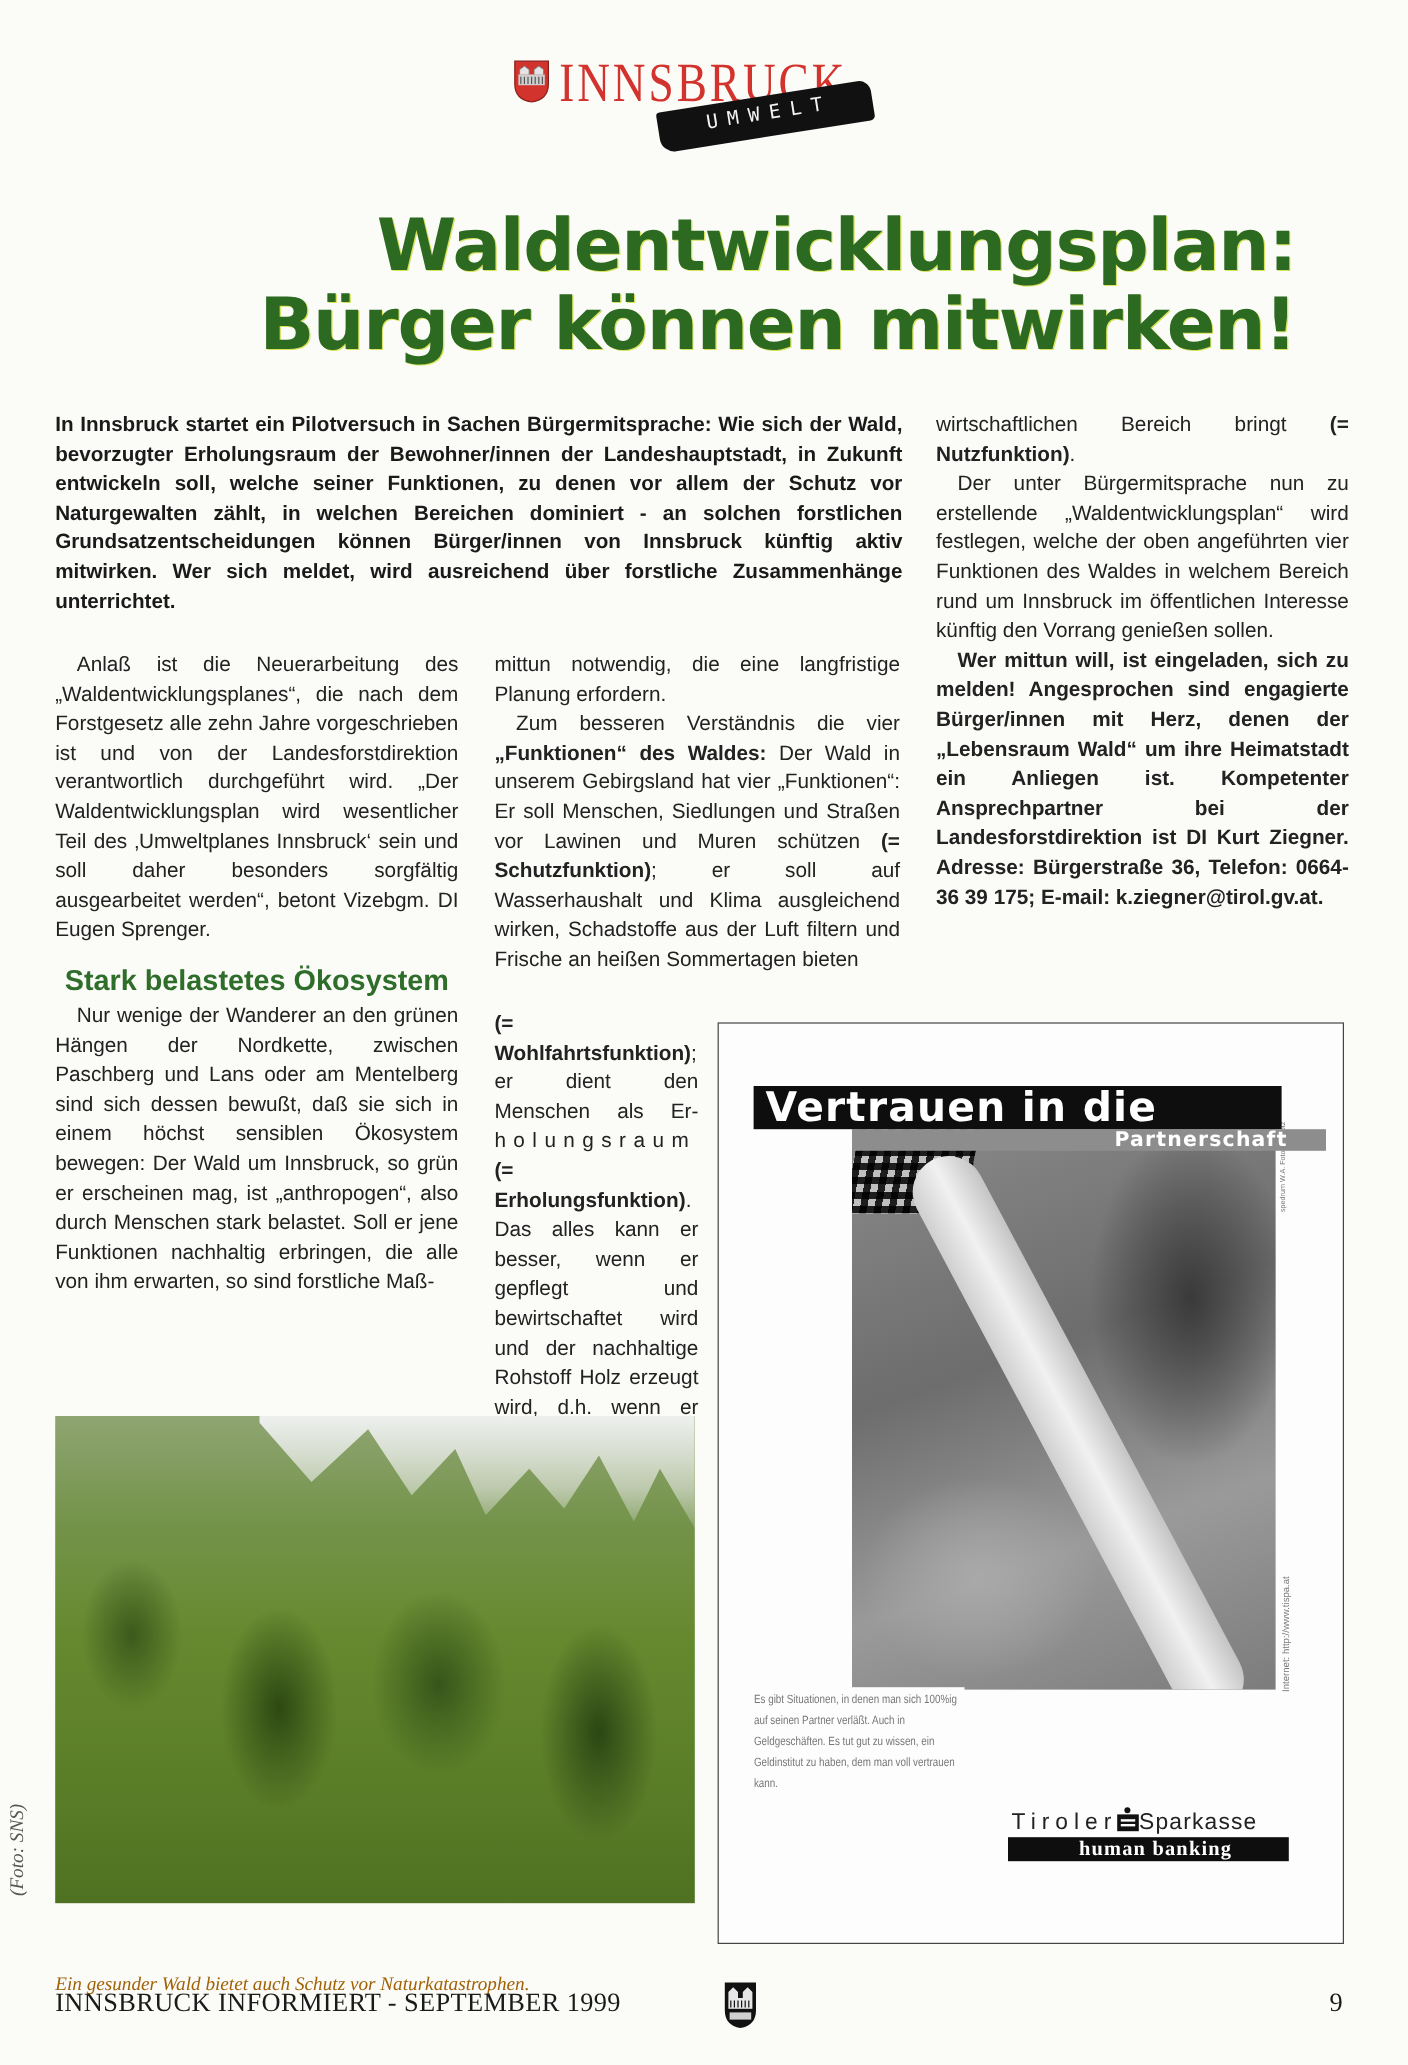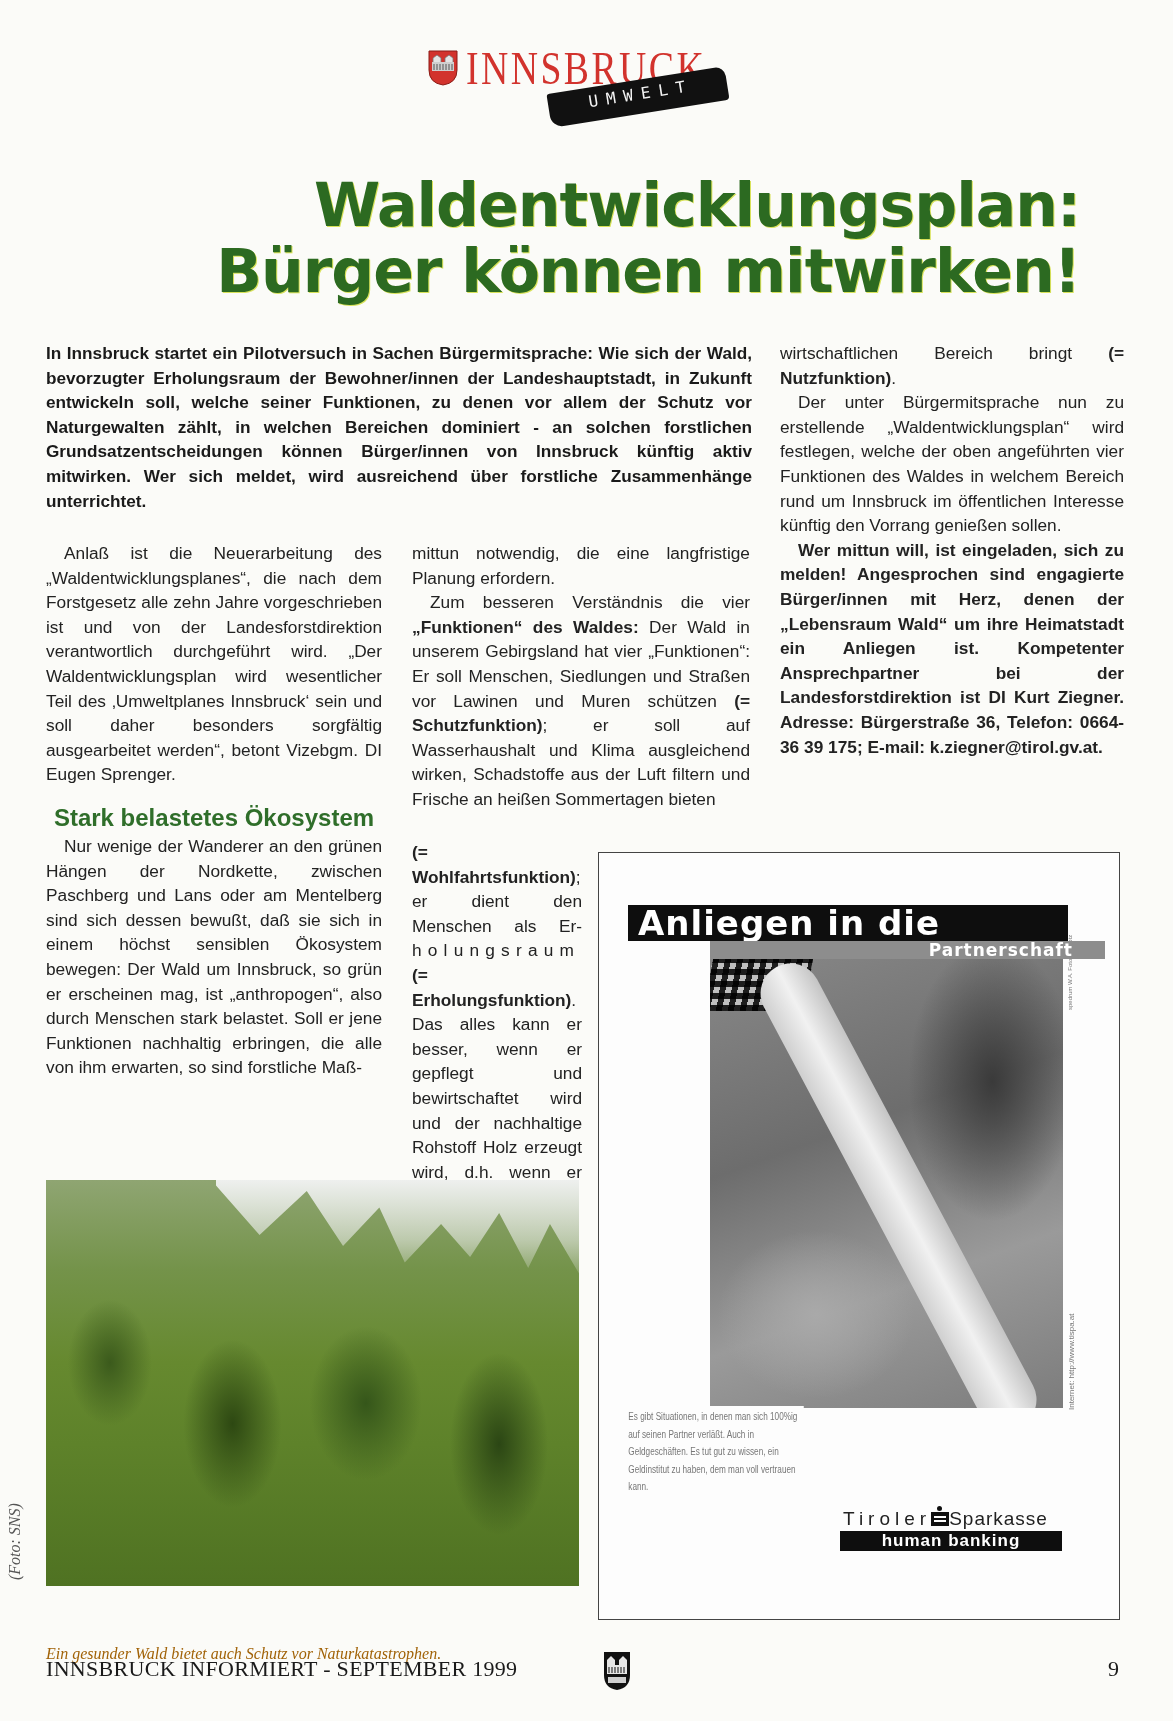--- a/index.html
+++ b/index.html
@@ -136,22 +136,22 @@
     display: flex; align-items: center; gap: 0; white-space: nowrap;
   }
   .sparkasse-line .tiroler { letter-spacing: 5px; }
   .spk-icon {
     display: inline-block; width: 18px; height: 14px; background: #111; position: relative;
   }
   .spk-icon::before { content: ""; position: absolute; left: 6px; top: -6px; width: 5px; height: 5px; border-radius: 50%; background: #111; }
   .spk-icon::after { content: ""; position: absolute; left: 3px; top: 4px; width: 12px; height: 2px; background: #fff; box-shadow: 0 4px 0 #fff; }
   .human-banking {
     left: 840px; top: 1531px; width: 222px; height: 20px; background: #0e0e0e;
-    color: #fff; font-family: Liberation Sans, sans-serif; font-weight: bold; font-size: 17px;
-    line-height: 20px; text-align: center; letter-spacing: 1px;
+    color: #fff; font-family: Liberation Serif, serif; font-weight: bold; font-size: 17px;
+    line-height: 20px; text-align: center; letter-spacing: 1px; padding-left: 12px;
   }
 
   
   .footer-pub {
     left: 46px; top: 1656px; font-family: "Liberation Serif", serif; font-size: 22px;
     color: #1a1a1a; letter-spacing: 0.3px;
   }
   .footer-crest { left: 603px; top: 1651px; width: 28px; height: 40px; }
   .page-num {
     left: 1108px; top: 1656px; font-family: "Liberation Serif", serif; font-size: 22px; color: #1a1a1a;
@@ -204,21 +204,21 @@
   <div class="fog"></div>
 </div>
 <div class="abs caption">Ein gesunder Wald bietet auch Schutz vor Naturkatastrophen.</div>
 <div class="abs foto-credit">(Foto: SNS)</div>
 
 <div class="abs ad-frame"></div>
 <div class="abs ad-photo">
   <div class="sleeve"></div>
   <div class="arm"></div>
 </div>
-<div class="abs ad-title">Anliegen in die</div>
+<div class="abs ad-title">Vertrauen in die</div>
 <div class="abs ad-sub">Partnerschaft</div>
 <div class="abs ad-side1">spedrum W.A. Foto: Eisklotz</div>
 <div class="abs ad-side2">Internet: http://www.tispa.at</div>
 <div class="abs ad-copy">Es gibt Situationen, in denen man sich 100%ig auf seinen Partner verläßt. Auch in Geldgeschäften. Es tut gut zu wissen, ein Geldinstitut zu haben, dem man voll vertrauen kann.</div>
 <div class="abs sparkasse-line">
   <span class="tiroler">Tiroler</span>
   <span class="spk-icon"></span>
   <span>Sparkasse</span>
 </div>
 <div class="abs human-banking">human banking</div>

